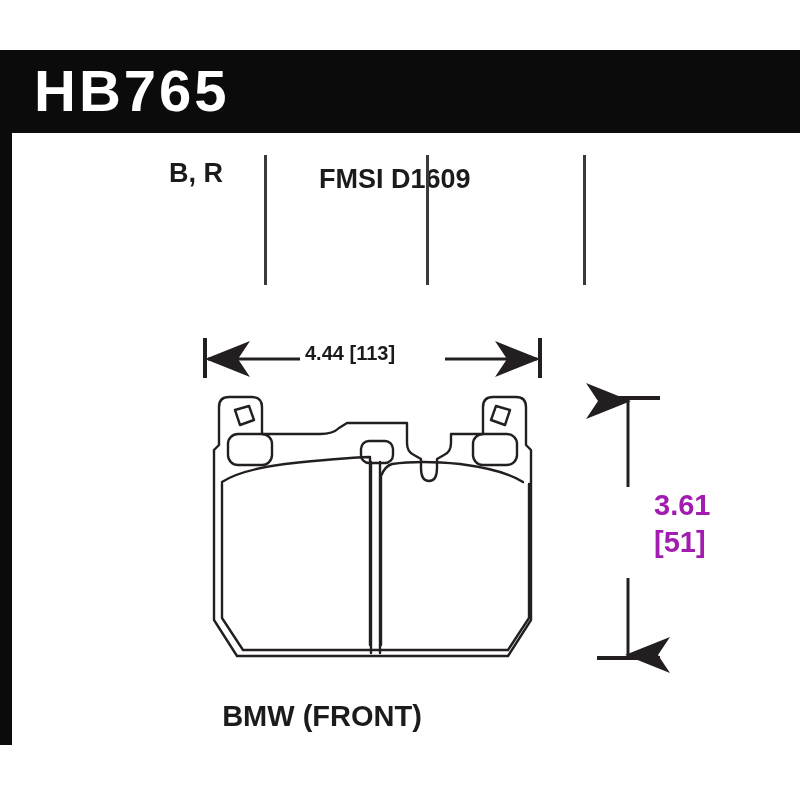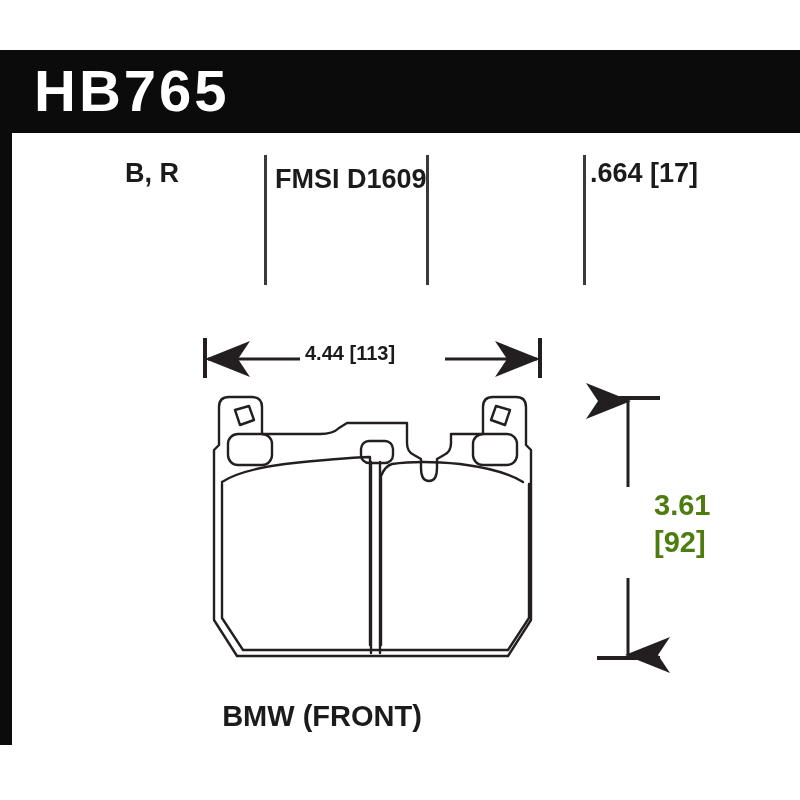--- a/index.html
+++ b/index.html
@@ -9,61 +9,60 @@
   
   .header-bar{position:absolute;left:0;top:50px;width:800px;height:83px;background:#0b0b0b;}
   .part-number{position:absolute;left:34px;top:59px;color:#ffffff;
       font-size:58px;font-weight:bold;letter-spacing:3px;line-height:64px;
       font-family:"Liberation Sans",sans-serif;}
   .left-rail{position:absolute;left:0px;top:50px;width:12px;height:695px;background:#0b0b0b;}
 
   
   .spec-row{position:absolute;left:12px;top:150px;width:788px;height:135px;}
   .spec-text{position:absolute;font-size:27px;font-weight:bold;color:#1b1b1b;
-      white-space:nowrap;font-family:"Liberation Sans",sans-serif;}
+      white-space:nowrap;font-family:"Liberation Sans",sans-serif;margin-left:44px;}
   .spec-compound{left:113px;top:8px;}
   .spec-fmsi{left:263px;top:14px;}
   .spec-thick{left:578px;top:8px;}
   .vdiv{position:absolute;top:5px;width:3px;height:130px;background:#3a3a3a;}
   .vdiv.d1{left:252px;}
   .vdiv.d2{left:414px;}
   .vdiv.d3{left:571px;}
 
   
   .dim-w-label{position:absolute;left:300px;top:342px;font-size:20px;font-weight:bold;
       color:#1b1b1b;white-space:nowrap;background:#fff;padding:0 5px;z-index:3;}
   .dim-h-label{position:absolute;left:650px;top:487px;font-size:29px;font-weight:bold;
-      color:#4d7c0f;text-align:left;line-height:37px;background:#fff;padding:0 4px;z-index:3;}
+      color:#a21caf;text-align:left;line-height:37px;background:#fff;padding:0 4px;z-index:3;}
   svg.draw{position:absolute;left:0;top:0;width:800px;height:800px;}
 
   .footer-label{position:absolute;left:0px;top:700px;width:644px;text-align:center;
       font-size:29px;font-weight:bold;color:#1b1b1b;}
 </style>
 </head>
 <body>
 
 <div id="sheet">
 
   <div class="header-bar"></div>
   <div class="part-number">HB765</div>
   <div class="left-rail"></div>
 
   <div class="spec-row">
     <div class="spec-text spec-compound">B, R</div>
     <div class="vdiv d1"></div>
     <div class="spec-text spec-fmsi">FMSI D1609</div>
     <div class="vdiv d2"></div>
     <div class="vdiv d3"></div>
-    <div class="spec-text spec-thick">.664 [17]</div>
   </div>
 
   <div class="dim-w-label">4.44 [113]</div>
   <div class="dim-h-label">
     <div>3.61</div>
-    <div>[92]</div>
+    <div>[51]</div>
   </div>
 
   <svg class="draw" viewBox="0 0 800 800">
     <defs>
       <marker id="ahL" markerWidth="16" markerHeight="12" refX="1" refY="6" orient="auto">
         <path d="M15,0 L0,6 L15,12 L11,6 Z" fill="#231f20"></path>
       </marker>
       <marker id="ahR" markerWidth="16" markerHeight="12" refX="15" refY="6" orient="auto">
         <path d="M1,0 L16,6 L1,12 L5,6 Z" fill="#231f20"></path>
       </marker>

